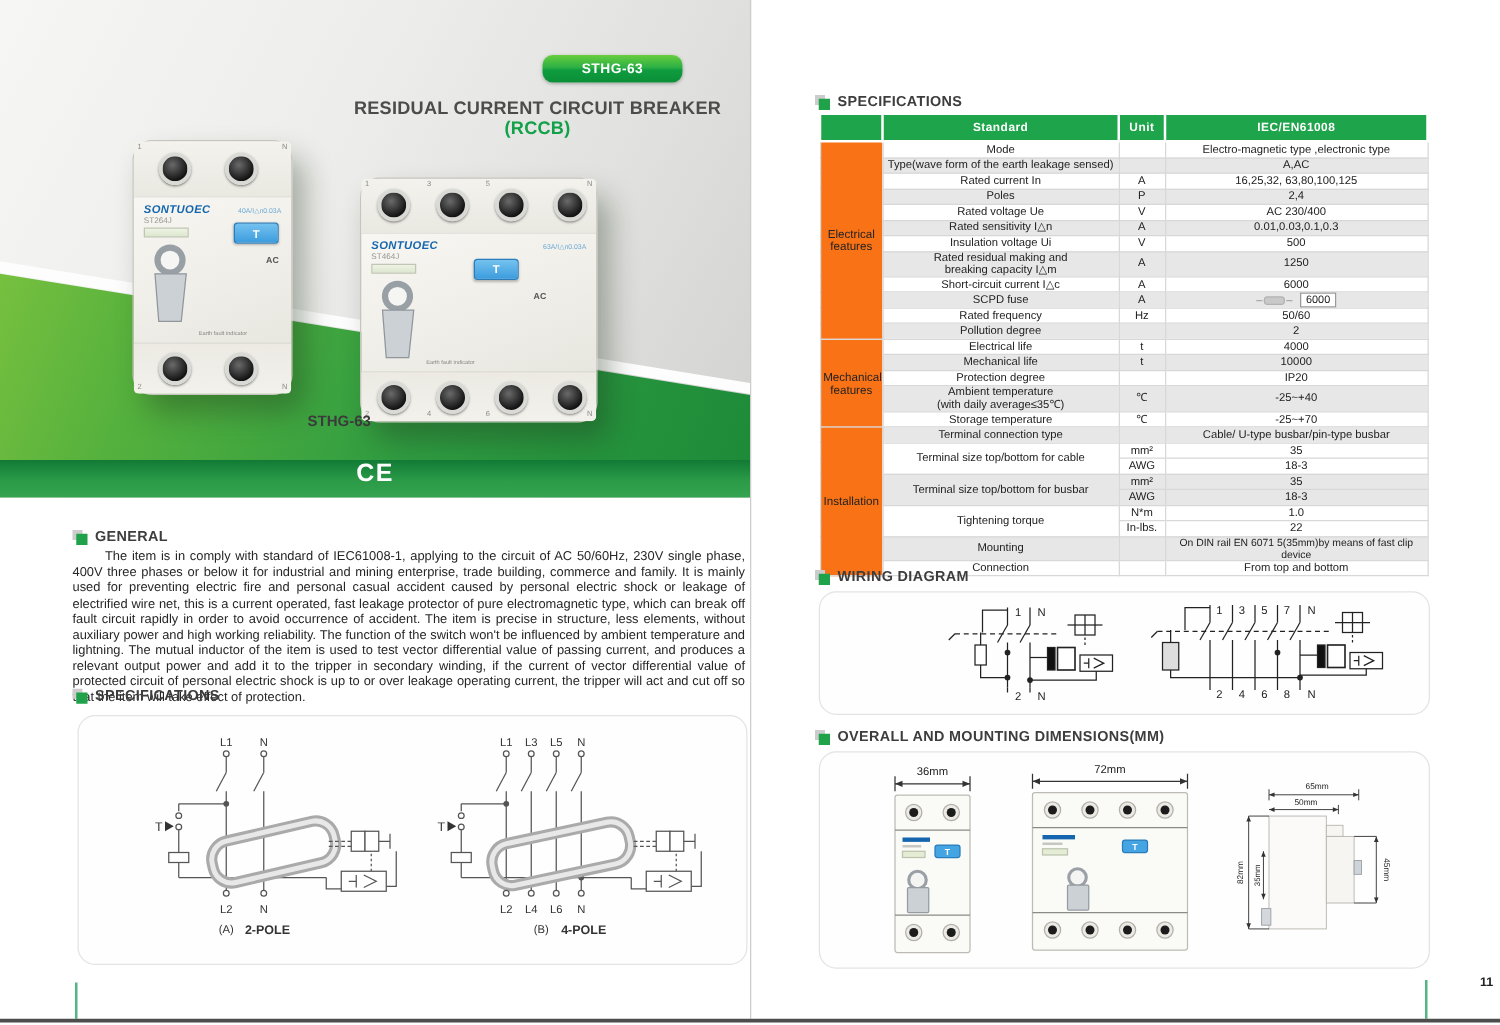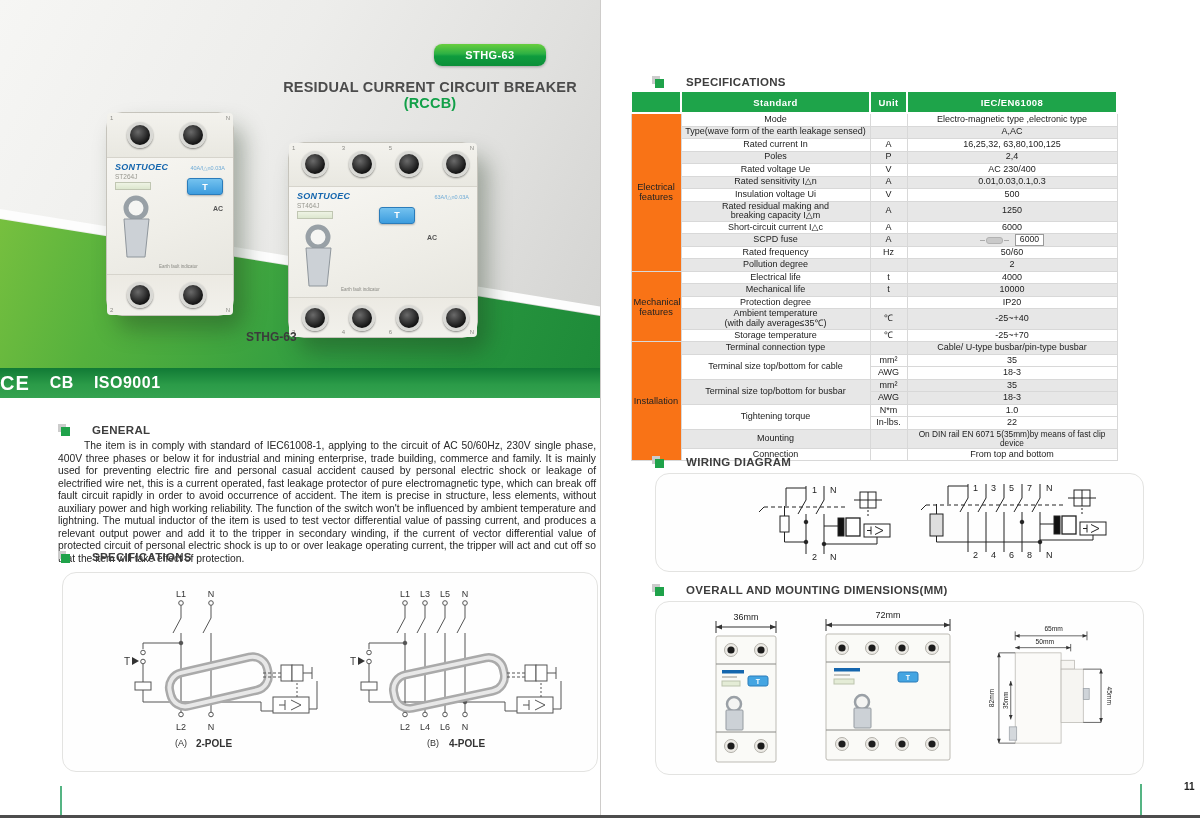--- a/index.html
+++ b/index.html
@@ -10,21 +10,21 @@
   
   .hero{position:absolute;left:0;top:0;width:600px;height:398px;
         background:linear-gradient(118deg,#f6f6f4 0%,#ededeb 40%,#e0e0de 72%,#d1d1cf 100%);}
   .hero-stripe{position:absolute;inset:0;background:#fdfdfd;
         clip-path:polygon(0 52.5%,100% 77%,100% 79.2%,0 54.8%);}
   .hero-green{position:absolute;inset:0;
         background:linear-gradient(112deg,#8cc940 0%,#55b13d 30%,#2f9c41 62%,#1d8a39 100%);
         clip-path:polygon(0 55%,100% 79.4%,100% 100%,0 100%);}
   .cert-band{position:absolute;left:0;bottom:0;width:100%;height:30px;
         background:linear-gradient(180deg,#117a35 0%,#2b9b48 55%,#35a350 100%);
-        display:flex;align-items:center;color:#fff;box-sizing:border-box;gap:20px;}
+        display:flex;align-items:center;color:#fff;box-sizing:border-box;gap:20px;flex-direction:column;}
   .ce-mark{font-size:20px;font-weight:bold;letter-spacing:1px;}
   .cert-txt{font-size:16px;font-weight:bold;letter-spacing:.5px;}
   .badge{position:absolute;left:434px;top:44px;width:112px;height:22px;border-radius:8px;
         background:linear-gradient(180deg,#68ce3e 0%,#2cb044 45%,#0f9c3e 55%,#0b8f38 100%);
         color:#fff;font-weight:bold;font-size:11px;display:flex;align-items:center;justify-content:center;
         box-shadow:0 1px 3px rgba(0,0,0,.3);letter-spacing:.4px;}
   .hero-title{position:absolute;left:270px;top:79px;width:320px;text-align:center;
         font-size:14.5px;font-weight:bold;color:#4c4c4c;letter-spacing:.2px;}
   .hero-title .accent{color:#12a049;text-align:center;}
   .hero-caption{position:absolute;left:246px;top:330px;font-weight:bold;font-size:12px;color:#3b3b3b;}
@@ -54,31 +54,31 @@
         background:linear-gradient(#eef3e4,#dde7cf);border:1px solid #c0c6b2;}
   .bk-tbtn{position:absolute;right:10px;top:21px;width:34px;height:15px;border-radius:3px;
         background:linear-gradient(#74c2ef,#3c9cde);border:1px solid #2b7cba;color:#fff;
         display:flex;align-items:center;justify-content:center;font-size:9px;font-weight:bold;
         box-shadow:0 1px 2px rgba(0,0,0,.25);}
   .bk-lever{position:absolute;left:8px;top:38px;width:46px;height:66px;}
   .bk-ac{position:absolute;right:10px;top:48px;font-size:7px;font-weight:bold;color:#555;}
   .bk-efi{position:absolute;left:52px;bottom:6px;font-size:4.5px;color:#8a8a84;}
 
   
-  .sec-heading{position:absolute;display:flex;align-items:center;gap:22px;
+  .sec-heading{position:absolute;display:flex;align-items:center;gap:6px;
         font-weight:bold;font-size:11.5px;color:#3d3d3d;letter-spacing:.3px;}
   .bullet{position:relative;width:12px;height:12px;flex:0 0 12px;}
   .bullet::before{content:"";position:absolute;left:0;top:0;width:8px;height:8px;background:#cccccc;}
   .bullet::after{content:"";position:absolute;left:3px;top:3px;width:9px;height:9px;background:#1fa24a;}
   .general-body{position:absolute;left:58px;top:440px;width:538px;font-size:10.3px;line-height:1.22;
         color:#262626;text-align:justify;text-indent:26px;}
   .panel{position:absolute;border:1px solid #e3e3e1;border-radius:14px;background:#fefefe;}
 
   
-  .spec-table{position:absolute;left:630px;top:90px;width:486px;border-collapse:collapse;table-layout:fixed;}
+  .spec-table{position:absolute;left:655px;top:90px;width:486px;border-collapse:collapse;table-layout:fixed;}
   .spec-table th{background:#1ea44a;color:#fff;font-size:9.5px;font-weight:bold;height:20px;
         border:2px solid #ffffff;letter-spacing:.4px;padding:0;}
   .spec-table td{border:1px solid #d8d8d8;text-align:center;font-size:9px;color:#222;
         height:11.5px;line-height:1.08;padding:0 2px;background:#fff;}
   .spec-table td.cat-cell{background:#f97316;font-size:9.3px;}
   .spec-table td.shade{background:#e7e7e7;}
   .fline{display:inline-block;width:5px;height:1px;background:#aaa;vertical-align:middle;}
   .fcap{display:inline-block;width:15px;height:5px;background:#c9c9c9;border:1px solid #b2b2b2;
         border-radius:3px;vertical-align:middle;margin:0 1px;}
   .fbox{display:inline-block;border:1px solid #9a9a9a;background:#fff;padding:0 4px;margin-left:6px;

